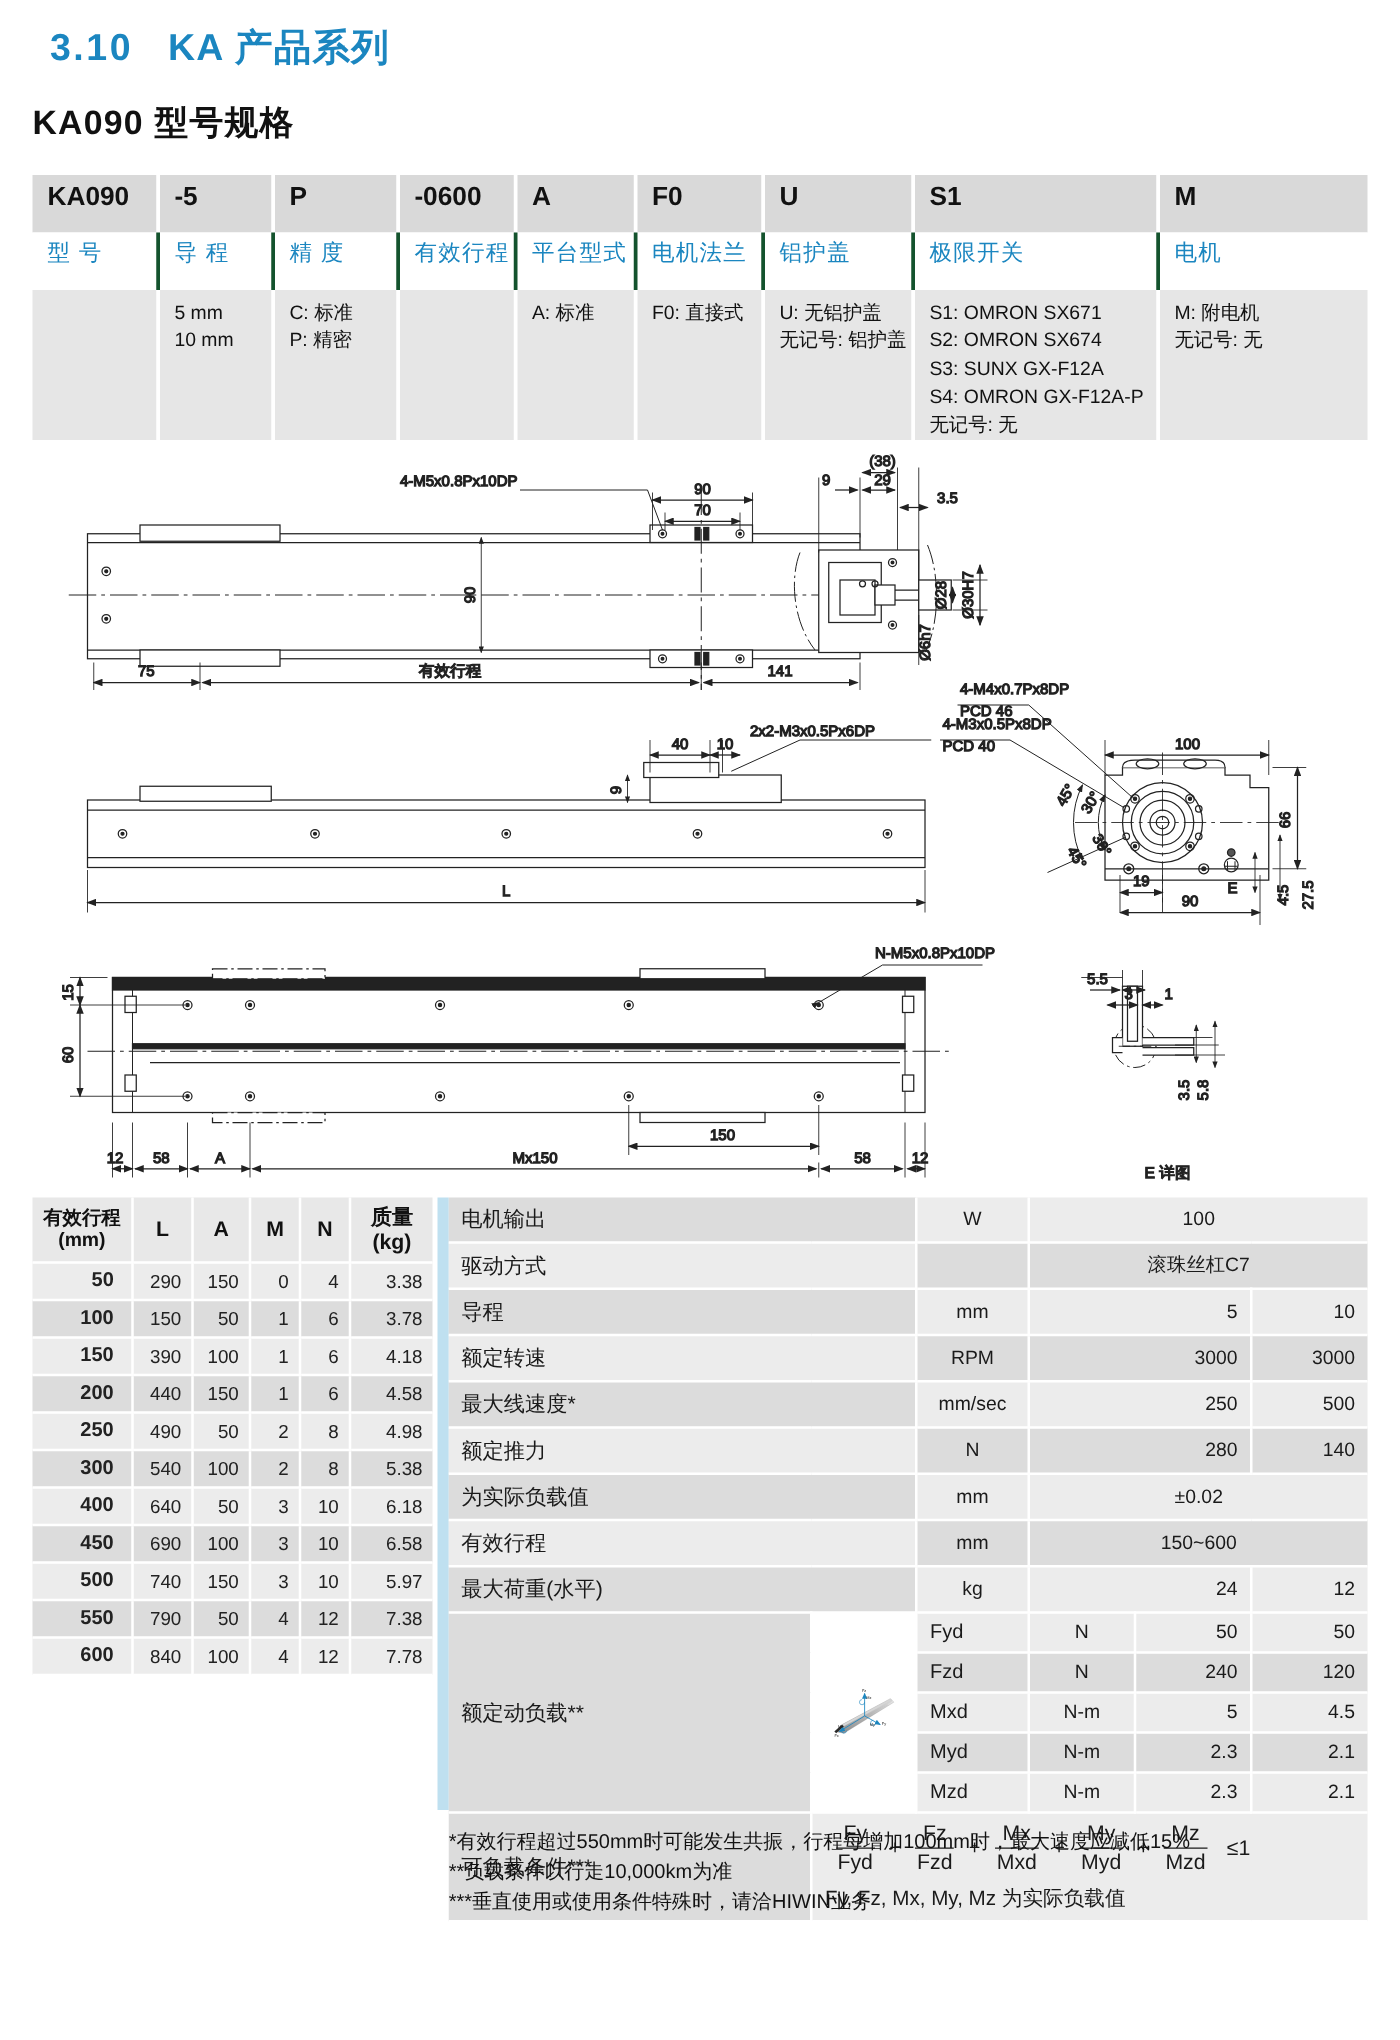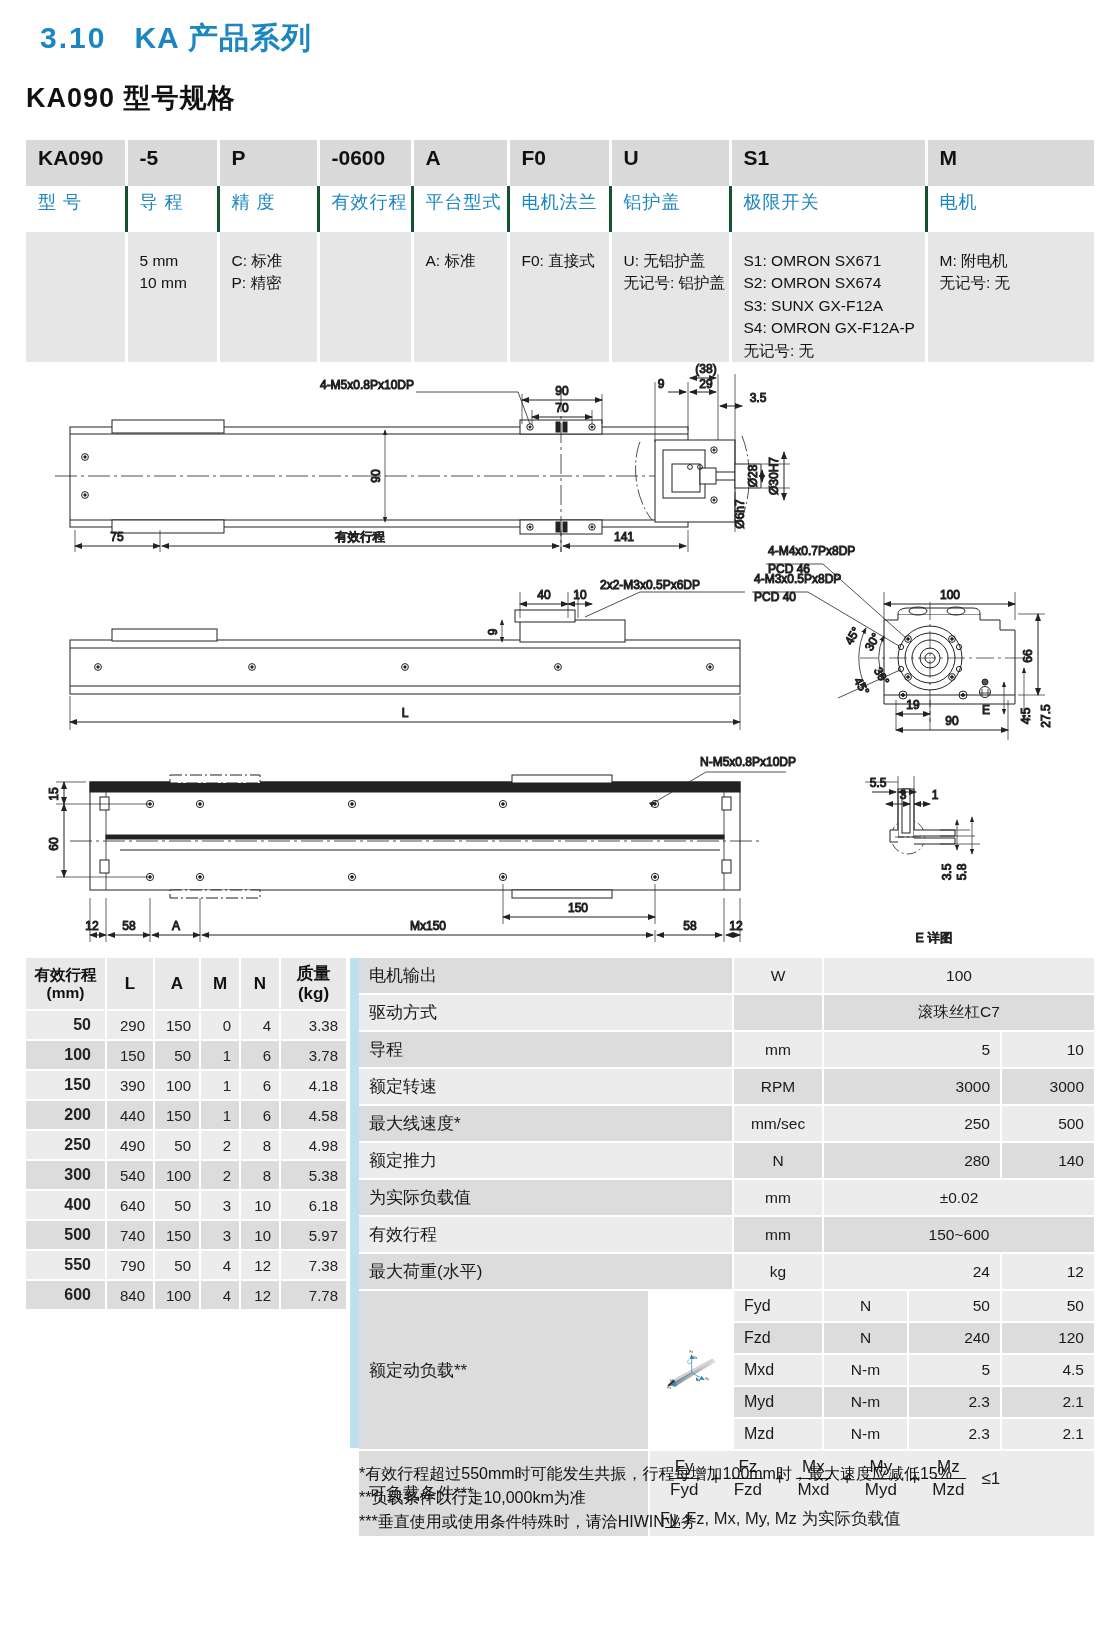--- a/index.html
+++ b/index.html
@@ -30,21 +30,21 @@
   .code-row-1 td{
     background:#d9d9d9;height:40px;font-size:21px;font-weight:bold;
     color:#111;padding:6px 0 0 12px;border-right:3px solid #fff;
   }
   .code-row-2 td{
     background:#ffffff;height:38px;font-size:18px;color:#1b86c0;
     padding:4px 0 4px 12px;border-right:3px solid #14532d;letter-spacing:1px;
   }
   .code-row-3 td{
     background:#e6e6e6;height:108px;font-size:15.5px;color:#111;
-    padding:18px 0 0 12px;border-right:3px solid #fff;line-height:1.45;
+    padding:8px 0 0 12px;border-right:3px solid #fff;line-height:1.45;
   }
   .code-row-1 td:last-child,.code-row-2 td:last-child,.code-row-3 td:last-child{border-right:none;}
   .code-row-3 div{white-space:nowrap;}
 
   
   .drawing{position:absolute;left:0;top:352px;width:1120px;height:600px;}
   .drawing svg{display:block;}
   .dimtxt{font-family:"Liberation Sans",sans-serif;font-size:12px;fill:#222;}
   .dimtxt-cn{font-family:"Liberation Sans","DejaVu Sans",sans-serif;font-size:12.5px;fill:#222;}
 
@@ -605,20 +605,28 @@
         </tr>
       <tr>
           <td>400</td>
           <td>640</td>
           <td>50</td>
           <td>3</td>
           <td>10</td>
           <td>6.18</td>
         </tr>
       <tr>
+          <td>450</td>
+          <td>690</td>
+          <td>100</td>
+          <td>3</td>
+          <td>10</td>
+          <td>6.58</td>
+        </tr>
+      <tr>
           <td>500</td>
           <td>740</td>
           <td>150</td>
           <td>3</td>
           <td>10</td>
           <td>5.97</td>
         </tr>
       <tr>
           <td>550</td>
           <td>790</td>

